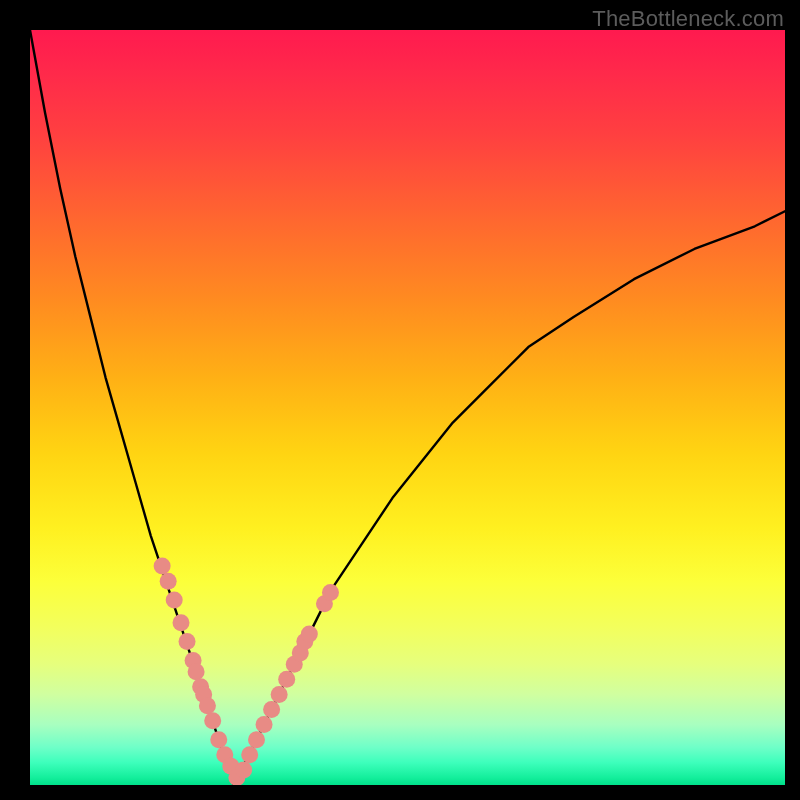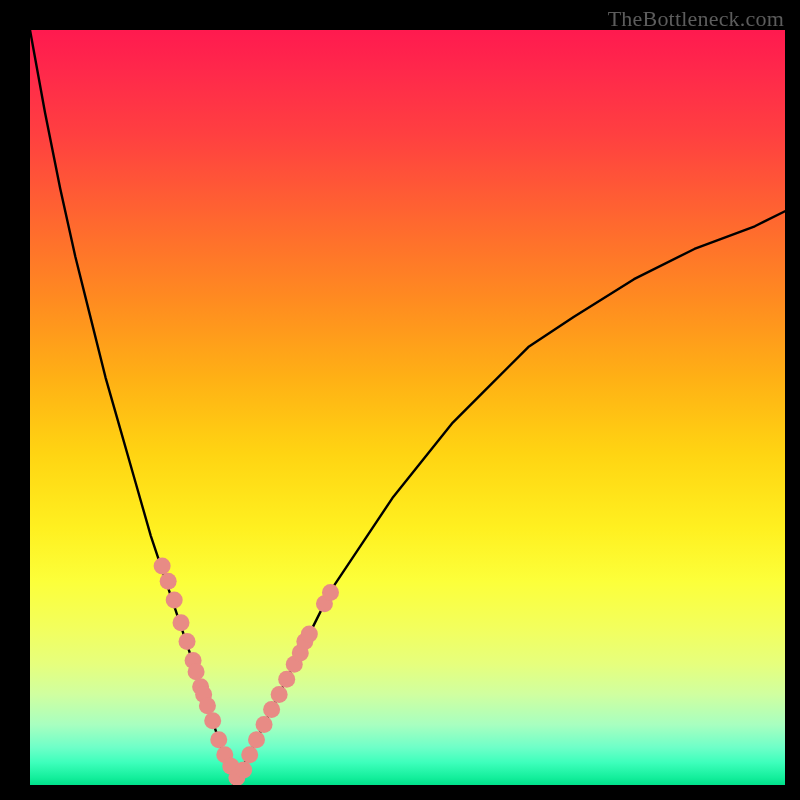--- a/index.html
+++ b/index.html
@@ -45,21 +45,20 @@
   }
   .watermark {
     position: absolute;
     top: 6px;
     right: 16px;
     color: #5c5c5c;
     font-size: 22px;
     letter-spacing: 0.2px;
     font-weight: 500;
     user-select: none;
-    font-family: Liberation Serif, serif;
   }
   svg.curves {
     position: absolute;
     left: 0;
     top: 0;
     width: 755px;
     height: 755px;
   }
 </style>
 </head>

